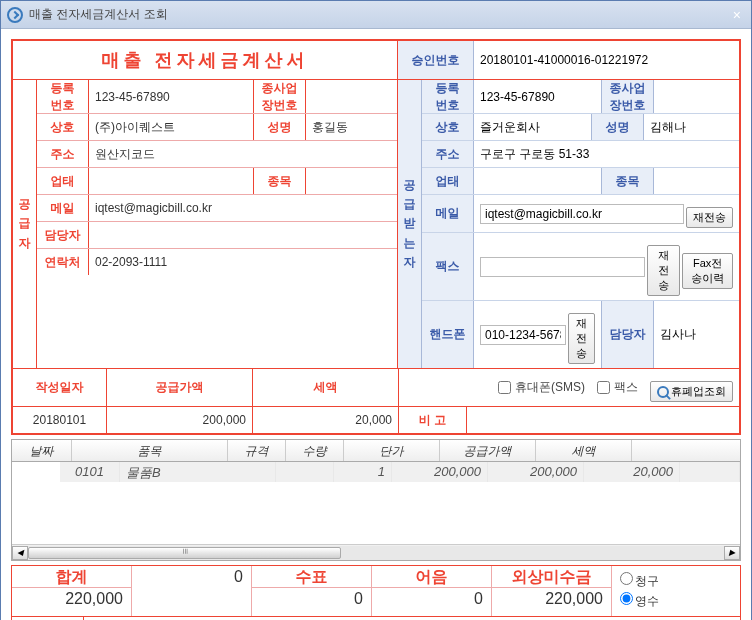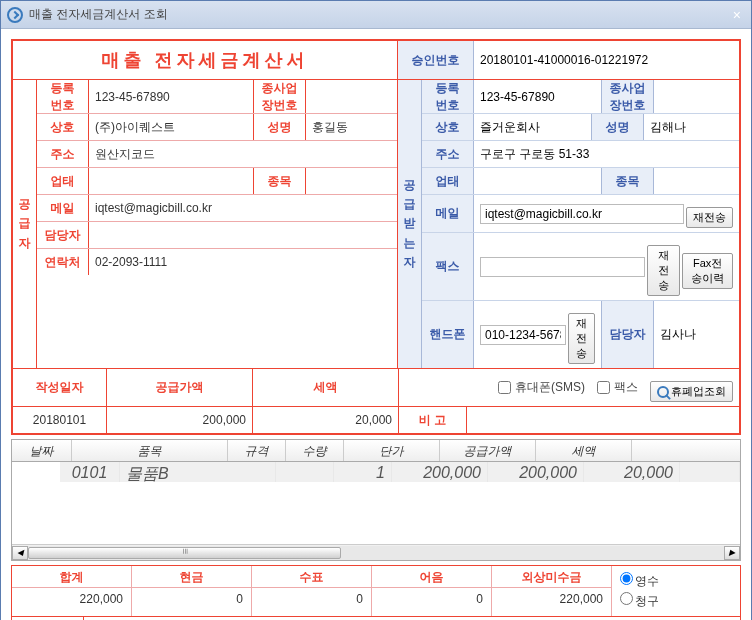--- a/index.html
+++ b/index.html
@@ -21,32 +21,32 @@
 .br { border-right: 1px solid #e43; }
 .br-b { border-right: 1px solid #a8b8d8; }
 .title-big { font-size: 18px; font-weight: bold; color: #e43; letter-spacing: 4px; justify-content: center; }
 .vtxt { text-align: center; font-weight: bold; color: #e43; line-height: 1.6; }
 .vtxt-b { text-align: center; font-weight: bold; color: #3a5aa8; background: #e8eef8; line-height: 1.6; }
 input[type="text"] { font-size: 12px; border: 1px solid #bbb; padding: 2px 4px; height: 20px; }
 .btn { font-size: 11px; background: linear-gradient(#fff, #e8e8e8); border: 1px solid #999; padding: 2px 6px; cursor: pointer; border-radius: 2px; margin-top: 8px; }
 .grid { border: 1px solid #aaa; margin-top: 4px; height: 122px; overflow: hidden; position: relative; font-style: italic; }
 .grid-head { display: flex; background: linear-gradient(#fff, #eee); border-bottom: 1px solid #aaa; font-size: 12px; height: 22px; }
 .grid-head > div { border-right: 1px solid #ccc; text-align: center; padding: 3px 0; font-weight: normal; color: #333; }
-.grid-body { font-size: 16px; padding-left: 48px; }
+.grid-body { font-size: 13px; padding-left: 48px; }
 .grid-row { display: flex; height: 20px; background: #f0f0f0; }
 .grid-row > div { border-right: 1px solid #e8e8e8; padding: 2px 6px; color: #555; }
 .scrollbar { position: absolute; bottom: 0; left: 0; right: 0; height: 16px; background: #f0f0f0; border-top: 1px solid #ccc; display: flex; align-items: center; }
 .sb-btn { width: 16px; height: 14px; background: linear-gradient(#fff,#ddd); border: 1px solid #aaa; font-size: 8px; text-align: center; line-height: 12px; cursor: pointer; }
 .sb-track { flex: 1; height: 14px; background: #e8e8e8; position: relative; }
 .sb-thumb { position: absolute; left: 0; width: 45%; height: 12px; top: 1px; background: linear-gradient(#fff,#d0d0d0); border: 1px solid #aaa; border-radius: 2px; }
 .sb-thumb::after { content: "≡"; position: absolute; left: 50%; top: -2px; transform: translateX(-50%) rotate(90deg); font-size: 10px; color: #888; }
 .totals { border: 1px solid #e43; margin-top: 4px; display: flex; }
 .totals-col { display: flex; flex-direction: column; border-right: 1px solid #eaa; }
 .totals-col:last-child { border-right: none; }
-.totals-col > div { font-size: 12px; text-align: center; height: 22px; line-height: 22px; }
+.totals-col > div { font-size: 16px; text-align: center; height: 22px; line-height: 22px; }
 .totals-col .th { color: #e43; font-weight: bold; border-bottom: 1px solid #eaa; }
 .totals-col .tv { color: #333; text-align: right; padding-right: 8px; }
 .radio-col { padding: 4px 8px; font-size: 12px; color: #333; }
 .radio-col label { display: block; margin: 2px 0; }
 .note-row { border: 1px solid #e43; border-top: none; display: flex; height: 26px; }
 .chk { display: flex; align-items: center; gap: 2px; font-size: 12px; color: #444; }
 input[type="checkbox"], input[type="radio"] { margin-right: 2px; }
 .search-icon { display: inline-block; width: 12px; height: 12px; border: 2px solid #3a7abd; border-radius: 50%; position: relative; margin-right: 2px; vertical-align: middle; }
 .search-icon::after { content: ""; position: absolute; width: 6px; height: 2px; background: #3a7abd; transform: rotate(45deg); bottom: -2px; right: -4px; }
 </style>
@@ -230,38 +230,37 @@
         <div class="sb-btn">▶</div>
       </div>
     </div>
 
     <div class="totals">
       <div class="totals-col" style="width:120px">
         <div class="th">합계</div>
         <div class="tv">220,000</div>
       </div>
       <div class="totals-col" style="width:120px">
-        <div class="th">현금</div>
         <div class="tv">0</div>
       </div>
       <div class="totals-col" style="width:120px">
         <div class="th">수표</div>
         <div class="tv">0</div>
       </div>
       <div class="totals-col" style="width:120px">
         <div class="th">어음</div>
         <div class="tv">0</div>
       </div>
       <div class="totals-col" style="width:120px">
         <div class="th">외상미수금</div>
         <div class="tv">220,000</div>
       </div>
       <div class="radio-col" style="flex:1">
+        <label><input type="radio" name="rc" style=""><span>청구</span></label>
         <label><input type="radio" name="rc" checked="" style=""><span>영수</span></label>
-        <label><input type="radio" name="rc" style=""><span>청구</span></label>
       </div>
     </div>
     <div class="note-row">
       <div class="cell lbl br" style="width:72px">참고사항</div>
       <div class="cell val" style="flex:1"></div>
     </div>
 
   </div>
 </div>
 

